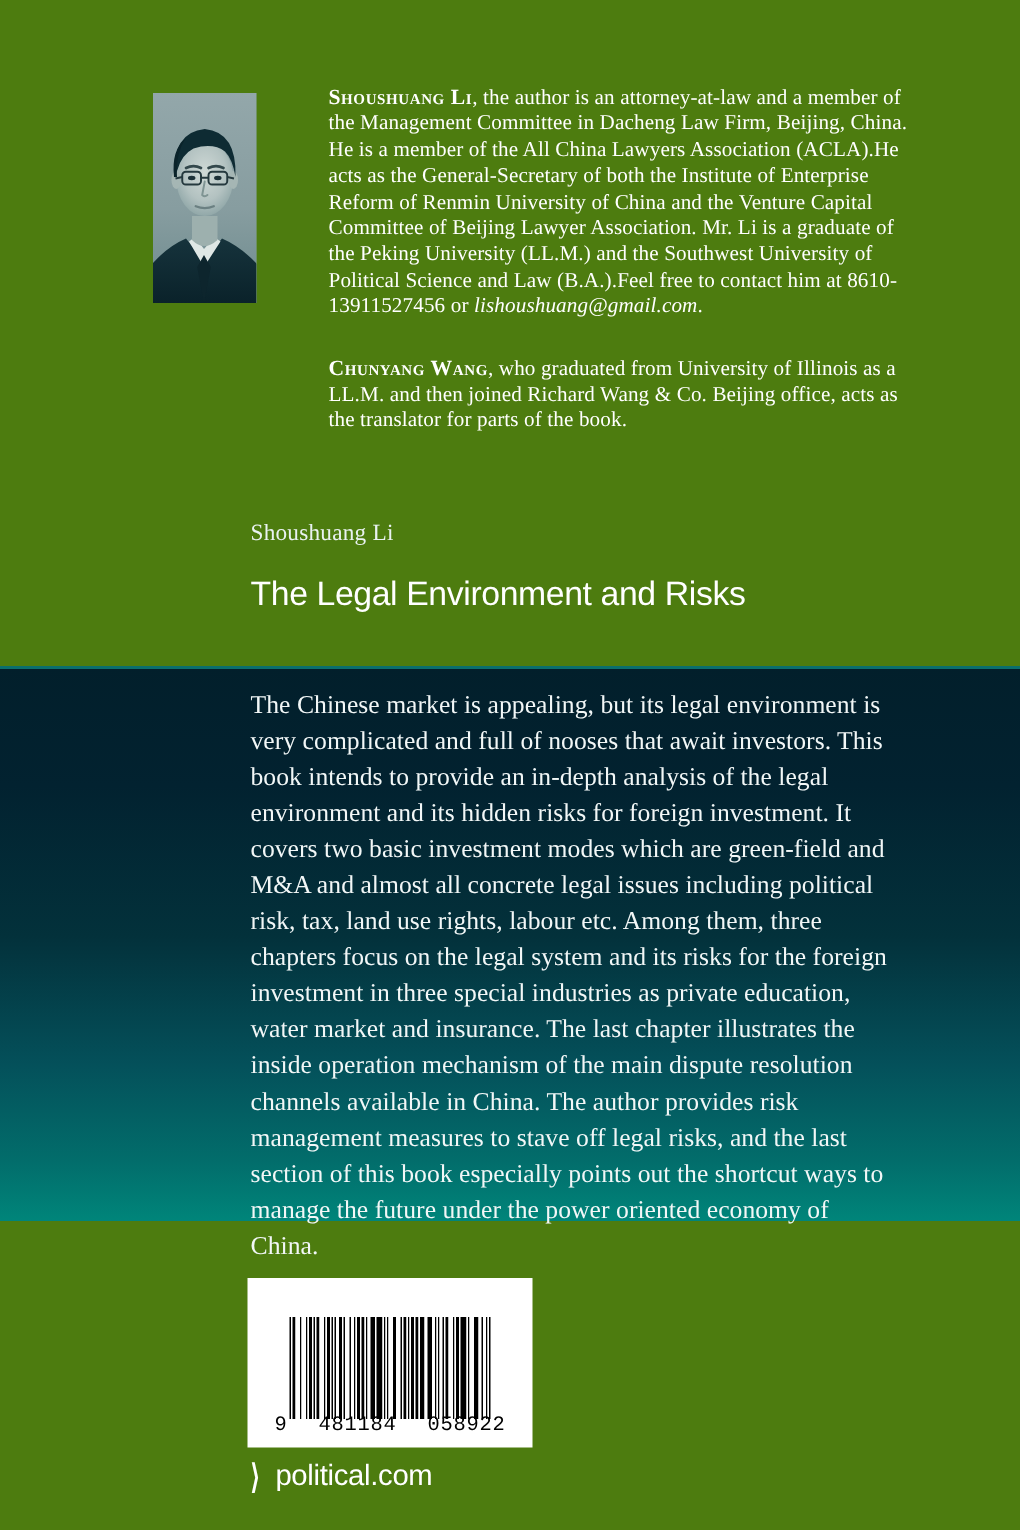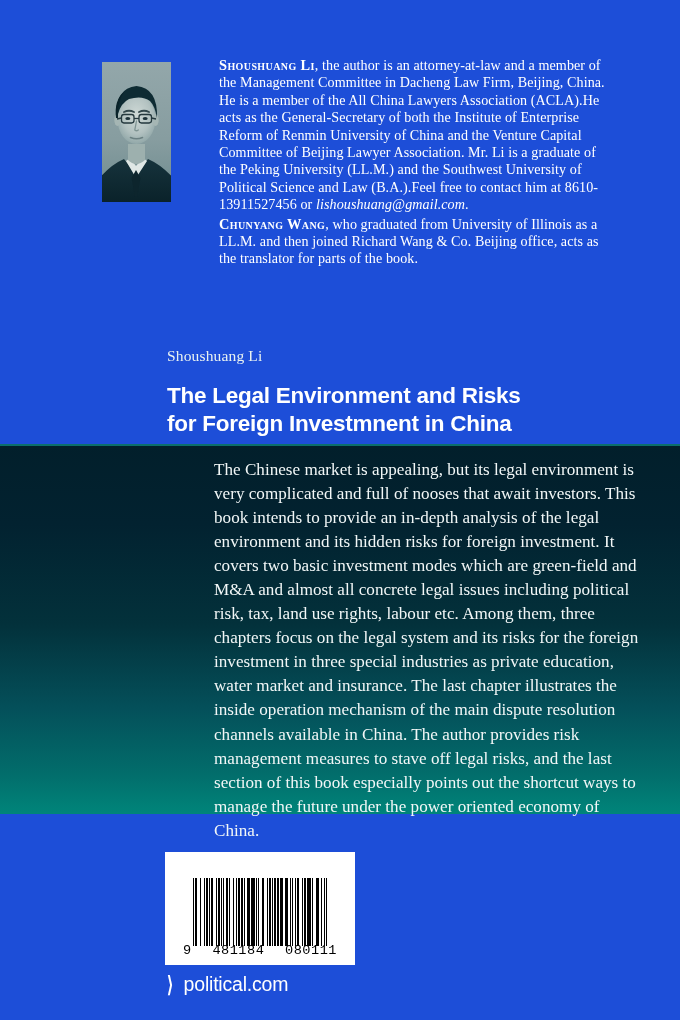--- a/index.html
+++ b/index.html
@@ -9,21 +9,21 @@
   }
   body {
     font-family: "Liberation Serif", serif;
   }
 
   .cover {
     position: relative;
     width: 680px;
     height: 1020px;
     overflow: hidden;
-    background: #1d4ed8;
+    background: #4d7c0f;
   }
 
   
   .dark-band {
     position: absolute;
     left: 0;
     top: 444px;
     width: 680px;
     height: 370px;
     background: linear-gradient(to bottom,
@@ -62,21 +62,21 @@
     top: 57px;
     width: 392px;
     color: #ffffff;
     font-family: "Liberation Serif", serif;
     font-size: 14.1px;
     line-height: 17.4px;
     text-align: left;
     letter-spacing: 0.08px;
   }
   .bio p { margin: 0; }
-  .bio p + p { margin-top: 2px; }
+  .bio p + p { margin-top: 24px; }
   .smallcaps {
     font-variant: small-caps;
     font-weight: bold;
     letter-spacing: 0.4px;
     font-size: 14.4px;
   }
   .bio em { font-style: italic; }
 
   
   .title-block {
@@ -87,39 +87,38 @@
   }
   .author-line {
     font-family: "Liberation Serif", serif;
     font-size: 15.5px;
     color: #e9f2f1;
     letter-spacing: 0.15px;
     margin-bottom: 17px;
   }
   .book-title {
     font-family: "Liberation Sans", sans-serif;
-    font-weight: bold;
+    font-weight: normal;
     font-size: 22.5px;
     line-height: 28px;
     color: #ffffff;
     letter-spacing: -0.25px;
   }
 
   
   .blurb {
     position: absolute;
     left: 167px;
     top: 458px;
     width: 432px;
     color: #f2f7f7;
     font-family: "Liberation Serif", serif;
     font-size: 17.1px;
     line-height: 24.05px;
     letter-spacing: 0.02px;
-    margin-left: 47px;
   }
   .blurb p { margin: 0; }
 
   
   .barcode-box {
     position: absolute;
     left: 165px;
     top: 852px;
     width: 190px;
     height: 113px;
@@ -247,21 +246,20 @@
 
   <div class="bio">
     <p><span class="smallcaps">Shoushuang Li</span><span>, the author is an attorney-at-law and a member of the Management Committee in Dacheng Law Firm, Beijing, China. He is a member of the All China Lawyers Association (ACLA).He acts as the General-Secretary of both the Institute of Enterprise Reform of Renmin University of China and the Venture Capital Committee of Beijing Lawyer Association. Mr. Li is a graduate of the Peking University (LL.M.) and the Southwest University of Political Science and Law (B.A.).Feel free to contact him at 8610-13911527456 or </span><em>lishoushuang@gmail.com</em><span>.</span></p>
     <p><span class="smallcaps">Chunyang Wang</span><span>, who graduated from University of Illinois as a LL.M. and then joined Richard Wang &amp; Co. Beijing office, acts as the translator for parts of the book.</span></p>
   </div>
 
   <div class="title-block">
     <div class="author-line">Shoushuang Li</div>
     <div class="book-title">
       <div>The Legal Environment and Risks</div>
-      <div>for Foreign Investmnent in China</div>
     </div>
   </div>
 
   <div class="blurb">
     <p>The Chinese market is appealing, but its legal environment is very complicated and full of nooses that await investors. This book intends to provide an in-depth analysis of the legal environment and its hidden risks for foreign investment. It covers two basic investment modes which are green-field and M&amp;A and almost all concrete legal issues including political risk, tax, land use rights, labour etc. Among them, three chapters focus on the legal system and its risks for the foreign investment in three special industries as private education, water market and insurance. The last chapter illustrates the inside operation mechanism of the main dispute resolution channels available in China. The author provides risk management measures to stave off legal risks, and the last section of this book especially points out the shortcut ways to manage the future under the power oriented economy of China.</p>
   </div>
 
   <div class="barcode-box">
     <div class="bars">
         <span style="width:1.3px;background:#000"></span>
@@ -345,21 +343,21 @@
         <span style="width:2.3px;background:#fff"></span>
         <span style="width:1.15px;background:#000"></span>
         <span style="width:2.3px;background:#fff"></span>
         <span style="width:1.3px;background:#000"></span>
         <span style="width:1.3px;background:#fff"></span>
         <span style="width:1.3px;background:#000"></span>
       </div>
     <div class="barcode-digits">
       <span>9</span>
       <span>481184</span>
-      <span>080111</span>
+      <span>058922</span>
     </div>
   </div>
 
   <div class="springer">
     <span class="springer-chevron">⟩</span>
     <span class="springer-word">political.com</span>
   </div>
 
 </div>
 

